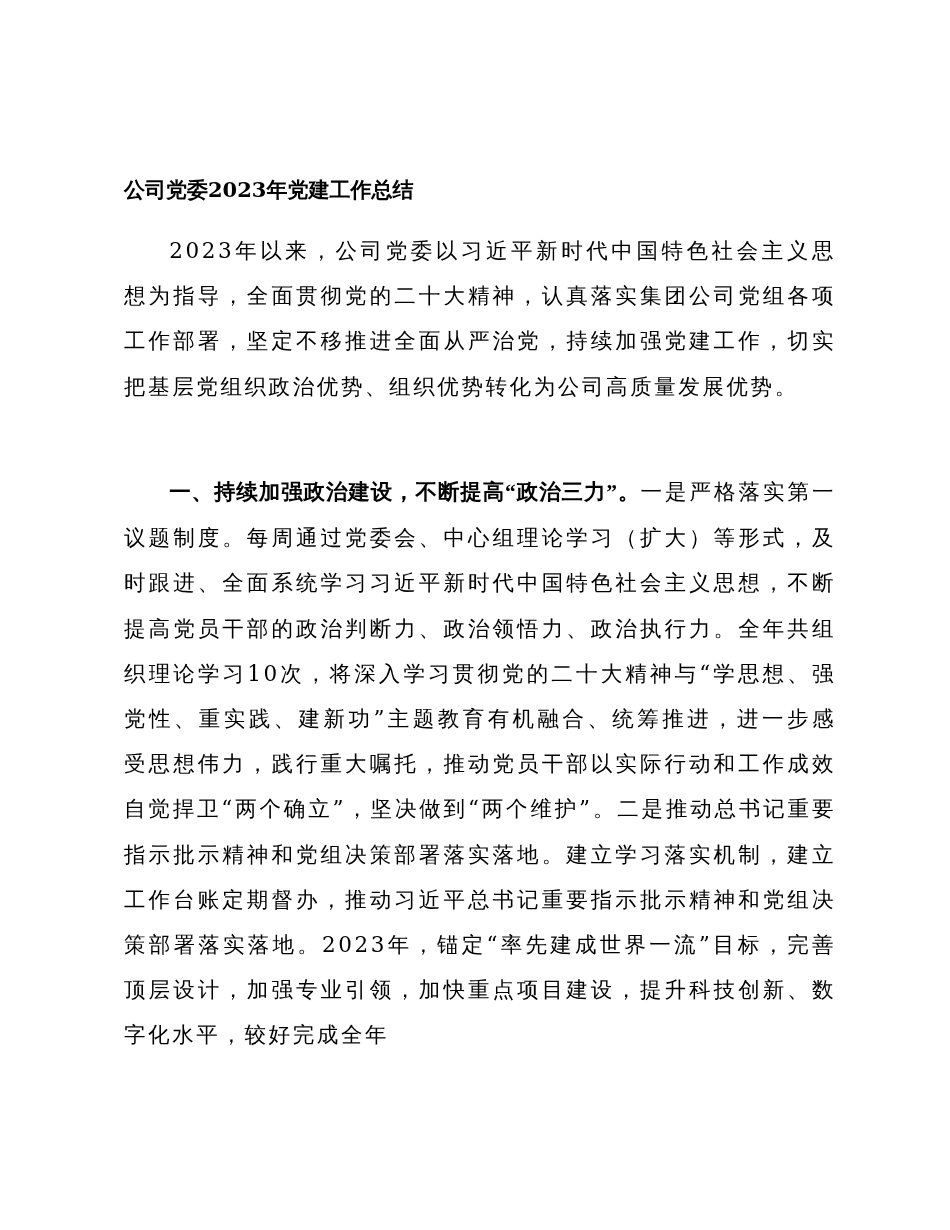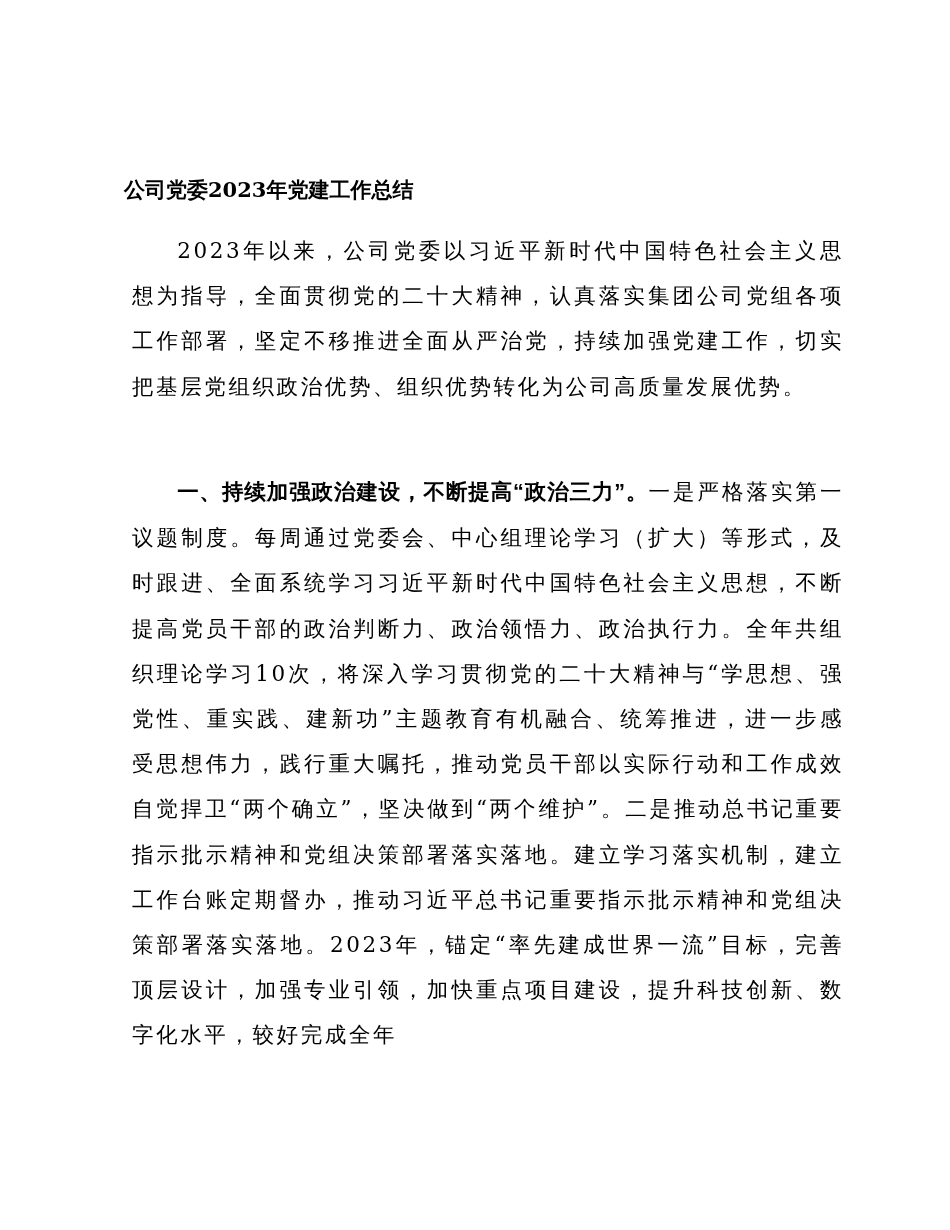--- a/index.html
+++ b/index.html
@@ -4,28 +4,28 @@
 <style>
   html, body { margin:0; padding:0; background:#ffffff; }
   body { width:950px; height:1230px; position:relative; overflow:hidden; }
   .page { position:absolute; left:124px; top:0; width:712px; color:#000; }
   .title {
     position:absolute; left:0; top:172px; width:712px; text-align:left;
     font-family:"DejaVu Serif", serif; font-weight:bold; font-size:21px; line-height:36px;
     letter-spacing:0px;
   }
   .para {
-    position:absolute; left:8px; width:712px;
+    position:absolute; left:0; width:712px;
     font-family:"DejaVu Serif", serif; font-size:21.5px; line-height:45.2px;
     text-align:justify; text-align-last:left; letter-spacing:2.6px;
     text-indent:2.1em; word-break:break-all;
   }
   .p1 { top:228px; }
   .p2 { top:469px; }
-  .heading-inline { font-family:Liberation Sans, sans-serif; font-weight:bold; letter-spacing:0.5px; }
+  .heading-inline { font-family:Liberation Serif, serif; font-weight:bold; letter-spacing:0.5px; }
 </style>
 </head>
 <body>
 
 <div class="page">
   <div class="title">公司党委2023年党建工作总结</div>
 
   <p class="para p1" style="margin:0;">
     <span>2023年以来，公司党委以习近平新时代中国特色社会主义思想为指导，全面贯彻党的二十大精神，认真落实集团公司党组各项工作部署，坚定不移推进全面从严治党，持续加强党建工作，切实把基层党组织政治优势、组织优势转化为公司高质量发展优势。</span>
   </p>

